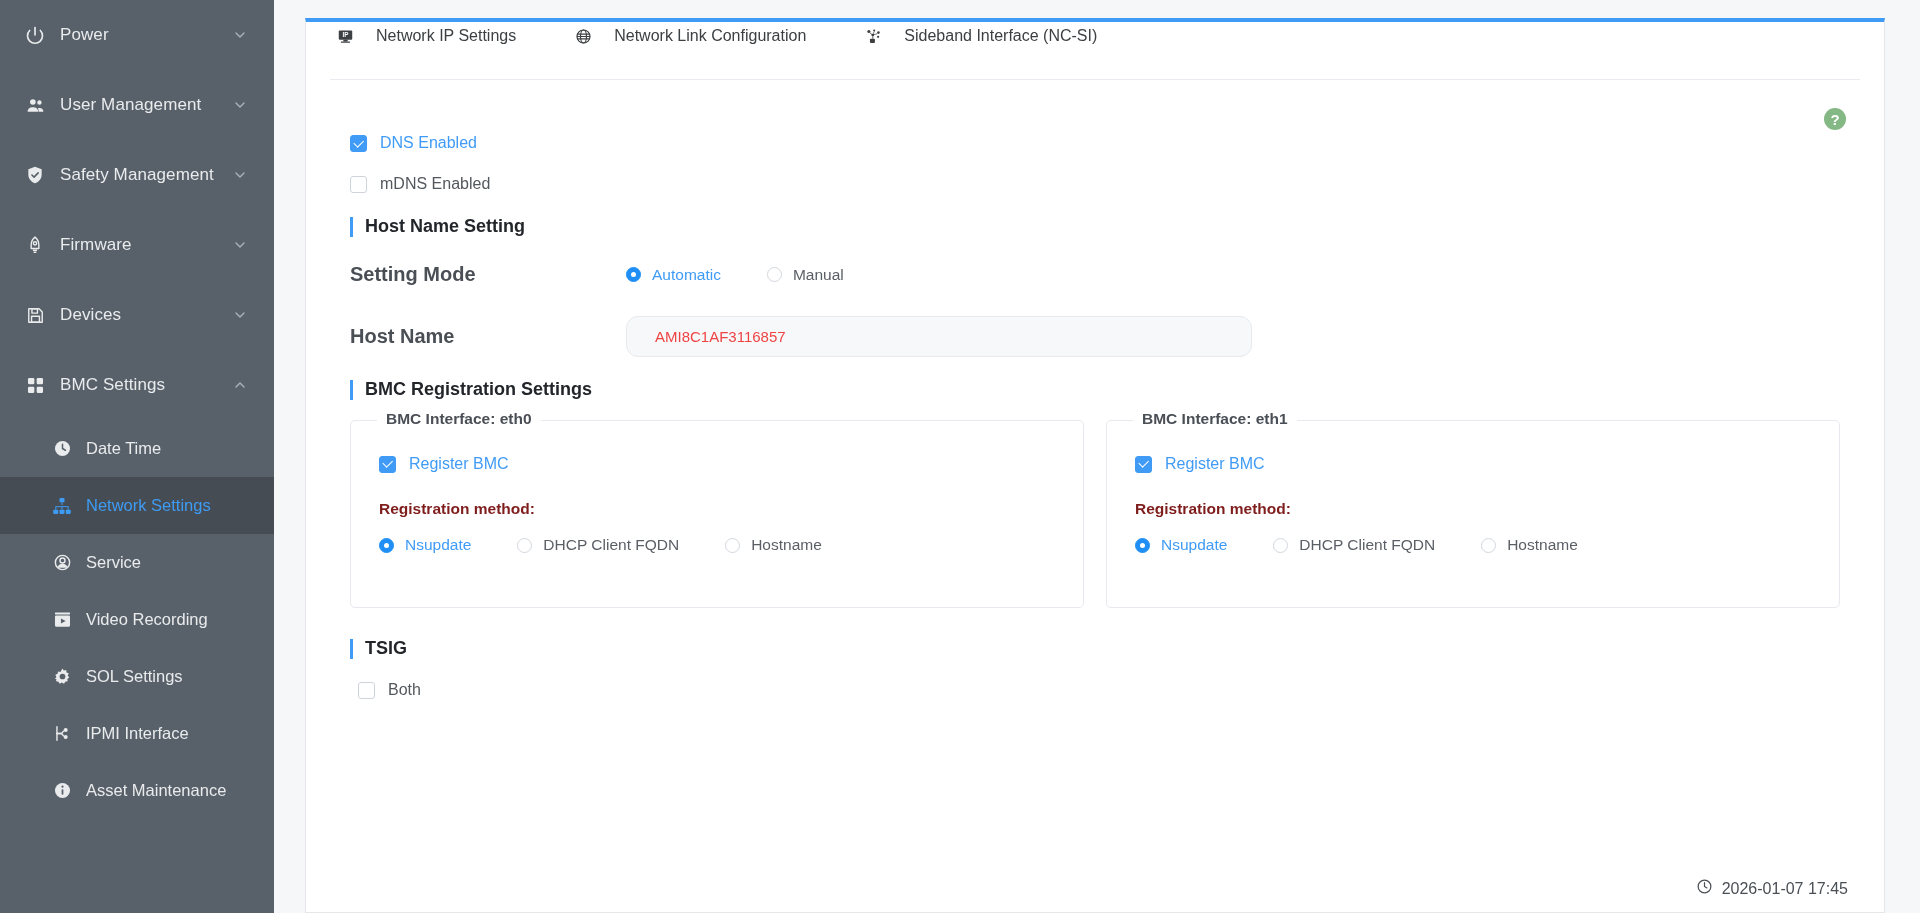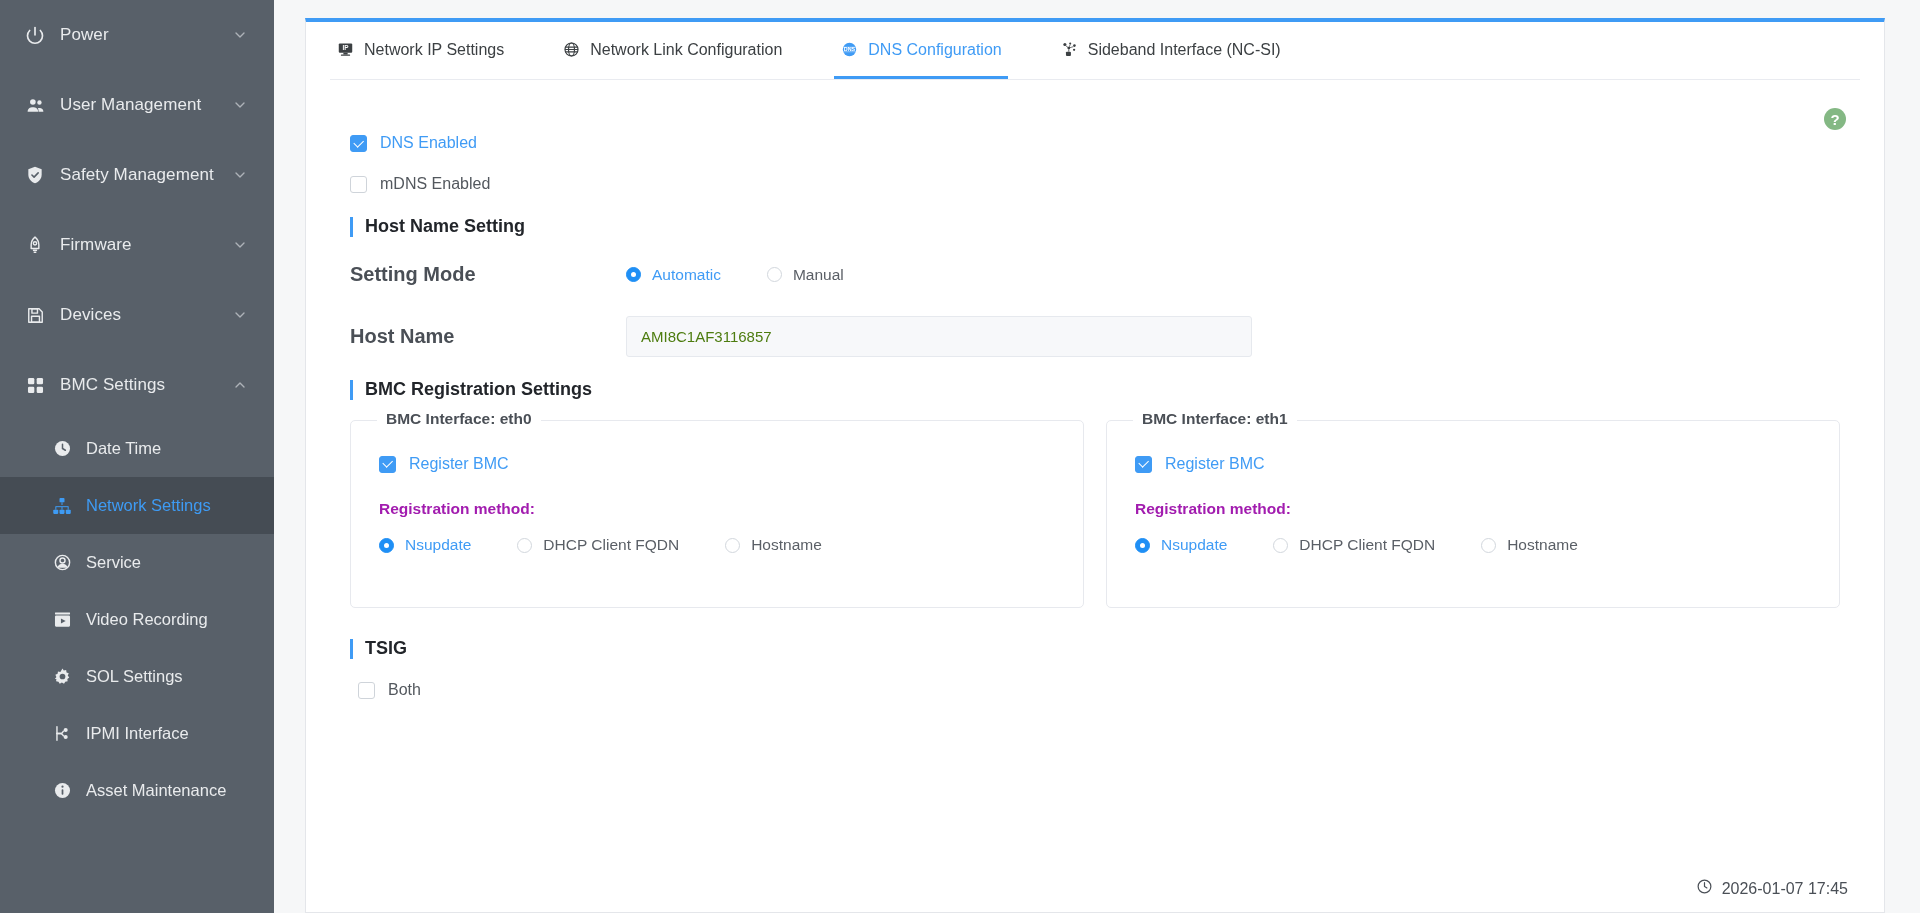--- a/index.html
+++ b/index.html
@@ -67,21 +67,21 @@
 
   
   .tabs {
     display: flex; align-items: flex-end;
     height: 58px; padding: 0 24px;
     border-bottom: 1px solid #e9ebf0;
     margin: 0 24px 0 24px;
     padding-left: 0;
   }
   .tab {
-    display: flex; align-items: center; gap: 9px;
+    display: flex; gap: 21px;
     height: 56px; padding: 4px 6px; margin-right: 46px;
     font-size: 16px; color: #3c4043; cursor: pointer;
     border-bottom: 3px solid transparent;
     white-space: nowrap;
   }
   .tab.active { color: #3f9bf5; border-bottom-color: #3f9bf5; }
   .tab .tico { width: 19px; height: 19px; display:flex; align-items:center; justify-content:center; }
 
   
   .content { padding: 30px 44px 0 44px; position: relative; }
@@ -126,39 +126,39 @@
     width: 15px; height: 15px; min-width: 15px; border-radius: 50%;
     border: 1px solid #d2d7dd; background: #fff;
     display: flex; align-items: center; justify-content: center;
   }
   .rbox.on { background: #1f8ff5; border-color: #1f8ff5; }
   .rbox.on::after { content:""; width: 5px; height: 5px; border-radius: 50%; background: #fff; }
   .rlabel { font-size: 15.5px; color: #5a5f66; white-space: nowrap; }
   .radio-item.on .rlabel { color: #3f9bf5; }
 
   .text-input {
-    width: 626px; height: 41px; padding: 0 14px;
-    background: #f7f8fa; border: 1px solid #e6e9ee; border-radius: 3px;
-    font-family: "Liberation Sans", sans-serif; font-size: 15px; color: #4d7c0f;
+    width: 626px; height: 41px; padding: 0 28px;
+    background: #f7f8fa; border: 1px solid #e6e9ee; border-radius: 12px;
+    font-family: "Liberation Sans", sans-serif; font-size: 15px; color: #ef4444;
   }
 
   .reg-grid { display: flex; gap: 22px; margin-bottom: 6px; border-radius: 15px; }
   .fieldset {
     flex: 1; position: relative;
     border: 1px solid #e7e9ee; border-radius: 5px;
     padding: 34px 28px 30px 28px;
     min-height: 188px;
   }
   .fieldset-legend {
     position: absolute; top: -11px; left: 26px;
     background: #fff; padding: 0 9px;
     font-size: 15.5px; font-weight: bold; color: #4a4f56;
     white-space: nowrap;
   }
-  .fs-label { font-size: 15.5px; font-weight: bold; color: #a21caf; margin: 27px 0 18px 0; }
+  .fs-label { font-size: 15.5px; font-weight: bold; color: #7f1d1d; margin: 27px 0 18px 0; }
 
   .footer-time {
     position: absolute; right: 36px; bottom: 13px;
     display: flex; align-items: center; gap: 9px;
     font-size: 16px; color: #4a4f56;
   }
 </style>
 </head>
 <body>
 
@@ -365,30 +365,20 @@
           <span class="tico">
             <svg width="17" height="17" viewBox="0 0 24 24" fill="none" stroke="#3c4043" stroke-width="1.7">
                 <circle cx="12" cy="12" r="9.2"></circle>
                 <ellipse cx="12" cy="12" rx="4.2" ry="9.2"></ellipse>
                 <path d="M3.2 8.6h17.6M3.2 15.4h17.6M2.8 12h18.4"></path>
               </svg>
           </span>
           <span>Network Link Configuration</span>
         </div>
 
-        <div class="tab active">
-          <span class="tico">
-            <svg width="17" height="17" viewBox="0 0 24 24">
-                <circle cx="12" cy="12" r="9.4" fill="#3f9bf5"></circle>
-                <path d="M3 8.8h18M3 15.2h18" stroke="#ffffff" stroke-width="1.1" opacity=".55"></path>
-                <text x="12" y="14.6" font-size="7.6" font-family="Liberation Sans, sans-serif" font-weight="bold" fill="#ffffff" text-anchor="middle">DNS</text>
-              </svg>
-          </span>
-          <span>DNS Configuration</span>
-        </div>
 
         <div class="tab">
           <span class="tico">
             <svg width="17" height="17" viewBox="0 0 24 24" fill="#3c4043">
                 <circle cx="5.5" cy="5" r="2.2"></circle>
                 <circle cx="13" cy="3.6" r="1.5"></circle>
                 <circle cx="19" cy="6.5" r="1.8"></circle>
                 <circle cx="11" cy="10" r="2"></circle>
                 <circle cx="18.5" cy="12.5" r="1.6"></circle>
                 <path d="M7 7l3 2M13 5l-1.4 3.4M17.6 8l-5 1.4" stroke="#3c4043" stroke-width="1"></path>

